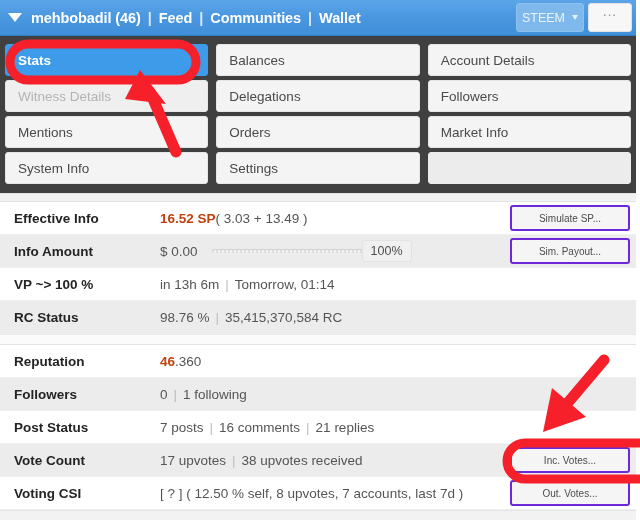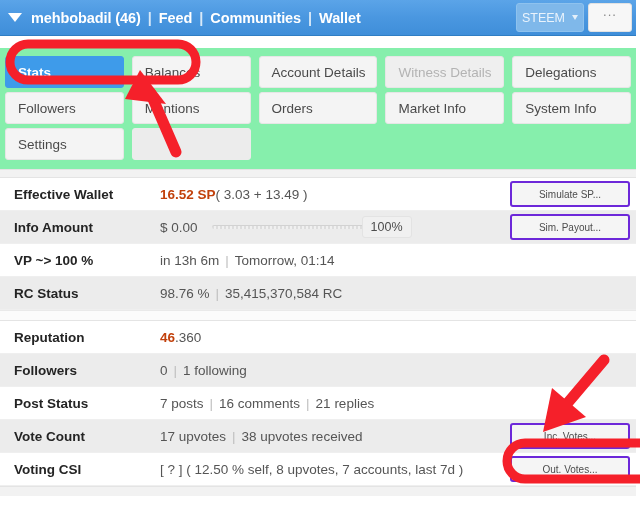--- a/index.html
+++ b/index.html
@@ -96,27 +96,26 @@
     justify-content: center;
     padding: 0 12px;
     line-height: 16px;
     min-width: 44px;
     letter-spacing: 1px;
   }
 
   
   .tabgrid {
     padding: 6px 5px 7px 5px;
-    background: #86efac;
+    background: #404040;
     display: grid;
-    grid-template-columns: 1fr 1fr 1fr 1fr 1fr;
+    grid-template-columns: 1fr 1fr 1fr;
     grid-auto-rows: 36px;
     column-gap: 8px;
     row-gap: 0px;
-    margin-top: 12px;
   }
   .tab {
     display: flex;
     align-items: center;
     padding: 0 12px;
     font-size: 13.5px;
     color: #4a4a4a;
     background: #f4f4f4;
     border: 1px solid #e6e6e6;
     border-radius: 3px;
@@ -287,21 +286,21 @@
     <div class="tab">System Info</div>
     <div class="tab">Settings</div>
     <div class="tab empty"></div>
   </div>
 
   <div class="section-gap"></div>
 
   <div class="table">
 
     <div class="row odd">
-      <div class="cell-label">Effective Wallet</div>
+      <div class="cell-label">Effective Info</div>
       <div class="cell-value">
         <b>16.52 SP</b>
           <span> ( 3.03 + 13.49 )</span>
       </div>
       <div class="cell-action">
         <div class="action-btn">Simulate SP...</div>
       </div>
     </div>
 
     <div class="row even">

